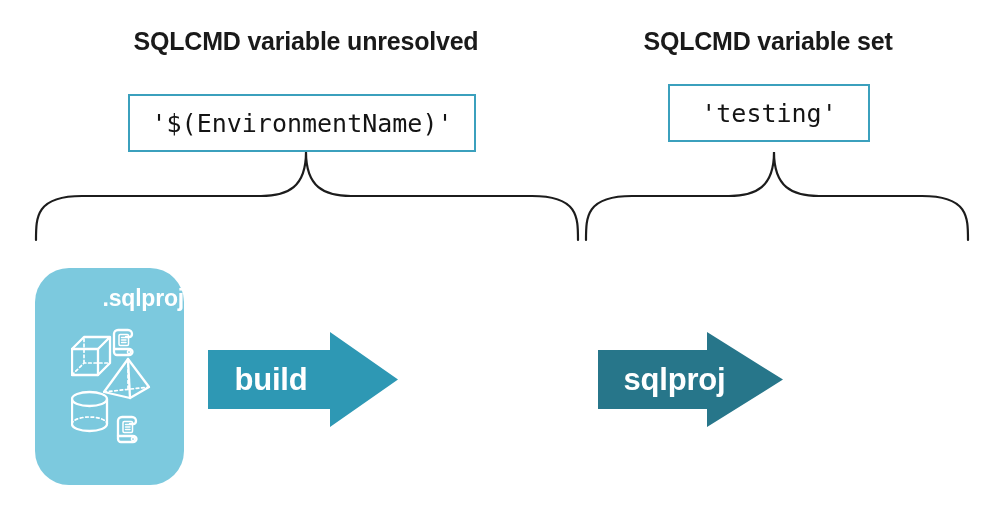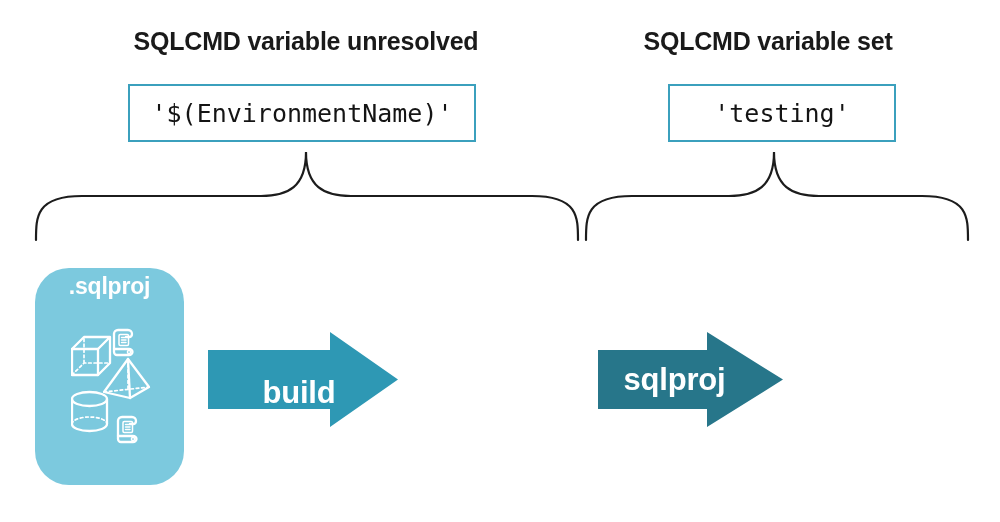--- a/index.html
+++ b/index.html
@@ -10,50 +10,50 @@
   .heading{
     position:absolute;top:29px;font-size:25px;font-weight:700;color:#1a1a1a;
     text-align:center;line-height:25px;letter-spacing:-0.2px;white-space:nowrap;
   }
   .heading-left{left:110px;width:392px;}
   .heading-right{left:618px;width:300px;}
   .codebox{
     position:absolute;top:84px;height:58px;border:2px solid #3ba0bd;background:#ffffff;
     display:flex;align-items:center;justify-content:center;box-sizing:border-box;
   }
-  .codebox-left{left:128px;width:348px;}
-  .codebox-right{left:668px;width:228px;}
+  .codebox-left{left:128px;width:348px;margin-top:10px;}
+  .codebox-right{left:668px;width:202px;}
   .codetext{
     font-family:"DejaVu Sans Mono",monospace;font-size:25px;font-weight:500;
     color:#141414;white-space:nowrap;
   }
   .braces{position:absolute;left:0;top:145px;width:1000px;height:105px;}
   .node{
     position:absolute;top:268px;height:217px;border-radius:34px;box-sizing:border-box;
   }
   .node-sqlproj{left:35px;width:149px;background:#7cc9de;}
   .node-dacpac{left:430px;width:147px;height:219px;background:#2e98b4;}
   .node-database{left:820px;width:142px;background:#27768a;border-radius:32px;}
   .node-label{
-    display:block;padding-top:7px;text-align:center;font-size:23px;font-weight:700;
+    display:block;padding-top:19px;text-align:right;font-size:23px;font-weight:700;
     color:#ffffff;line-height:23px;letter-spacing:-0.2px;
   }
   .node-icon{position:absolute;}
   .icon-sqlproj{left:36px;top:57px;width:80px;height:120px;}
   .icon-dacpac{left:13px;top:62px;width:122px;height:114px;}
   .icon-database{left:25px;top:64px;width:92px;height:96px;}
   .arrow{position:absolute;top:332px;height:95px;}
   .arrow-build{left:208px;width:190px;}
   .arrow-deploy{left:598px;width:185px;}
   .arrow svg{position:absolute;left:0;top:0;}
   .arrow-label{
     position:absolute;top:30px;height:36px;line-height:36px;text-align:center;
     font-size:31px;font-weight:700;color:#ffffff;letter-spacing:-0.2px;
   }
-  .arrow-build .arrow-label{left:36px;width:110px;margin-top:13px;}
+  .arrow-build .arrow-label{left:8px;width:110px;}
   .arrow-deploy .arrow-label{left:14px;width:125px;}
   .wire{stroke:#ffffff;stroke-width:2.3;fill:none;stroke-linejoin:round;stroke-linecap:round;}
   .wire-dash{stroke:#ffffff;stroke-width:1.7;fill:none;stroke-dasharray:2.6 2.8;stroke-linecap:round;}
   .wire-thin{stroke:#ffffff;stroke-width:1.5;fill:none;stroke-linecap:round;}
   .brace-path{stroke:#1c1c1c;stroke-width:2.2;fill:none;stroke-linecap:round;}
 </style>
 </head>
 <body>
 
 <div class="canvas">

